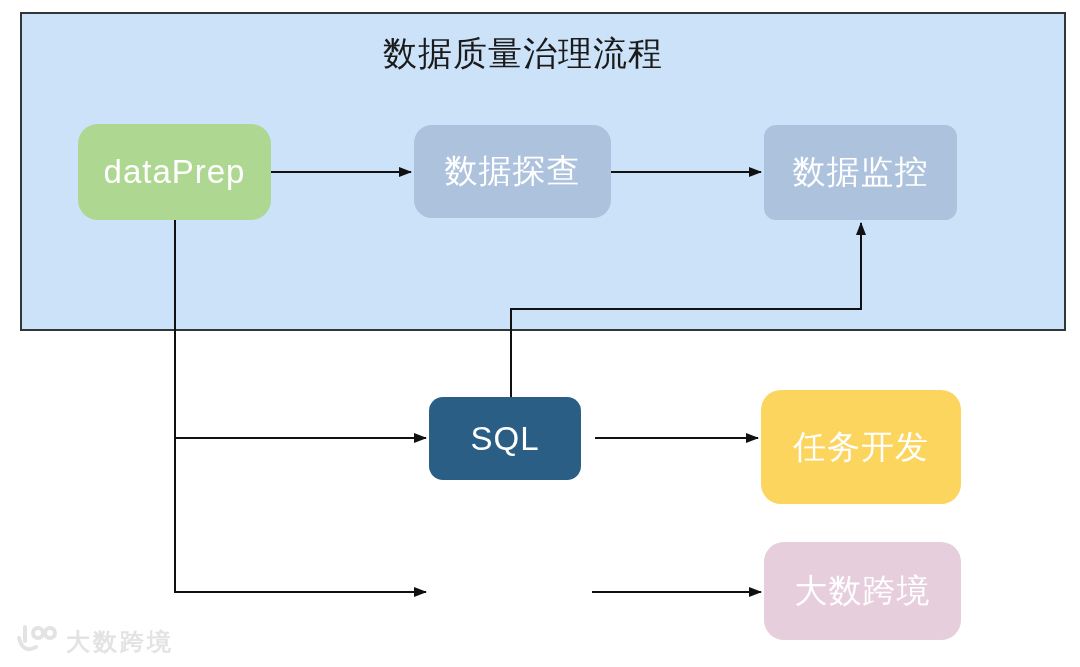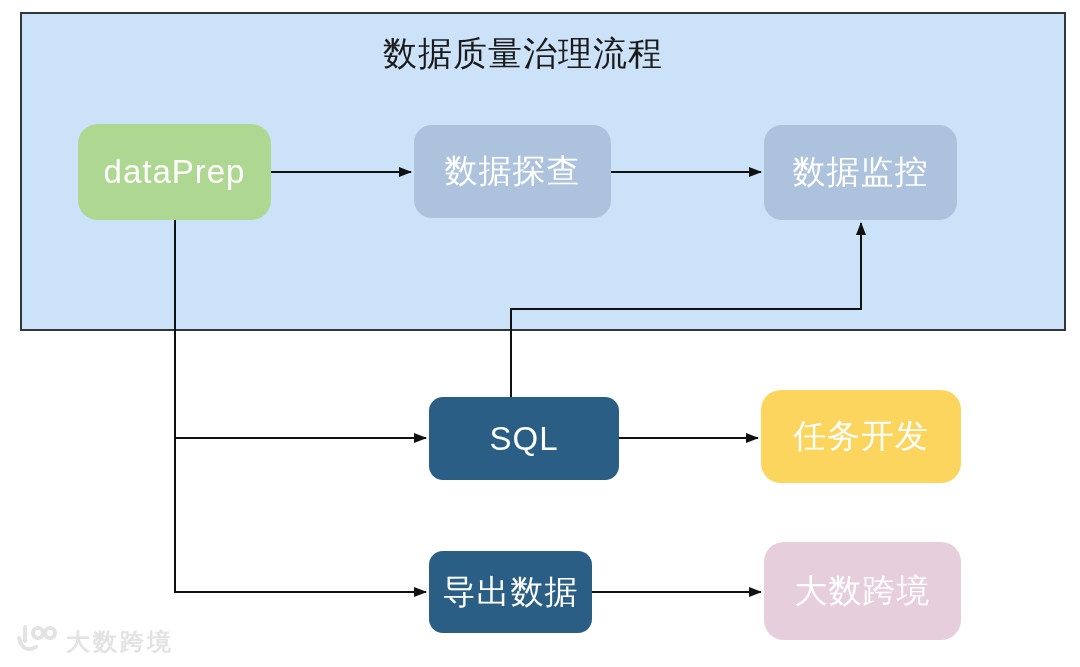--- a/index.html
+++ b/index.html
@@ -42,23 +42,23 @@
     align-items: center;
     justify-content: center;
     color: #ffffff;
     font-size: 33px;
     letter-spacing: 1px;
     white-space: nowrap;
     box-sizing: border-box;
   }
   .node-dataprep   { left: 70px;  top: 124px; width: 193px; height: 96px; background: #aed792; border-radius: 20px; }
   .node-explore    { left: 406px; top: 125px; width: 197px; height: 93px; background: #adc2dc; border-radius: 18px; }
-  .node-monitor    { left: 756px; top: 125px; width: 193px; height: 95px; background: #adc2dc; border-radius: 18px; }
-  .node-sql        { left: 421px; top: 397px; width: 190px; height: 83px; background: #2b5e84; border-radius: 14px; }
-  .node-taskdev    { left: 753px; top: 390px; width: 200px; height: 93px; background: #fbd55e; border-radius: 20px; }
+  .node-monitor    { left: 756px; top: 125px; width: 193px; height: 95px; background: #adc2dc; border-radius: 12px; }
+  .node-sql        { left: 421px; top: 397px; width: 152px; height: 83px; background: #2b5e84; border-radius: 14px; }
+  .node-taskdev    { left: 753px; top: 390px; width: 200px; height: 114px; background: #fbd55e; border-radius: 20px; }
   .node-export     { left: 421px; top: 551px; width: 163px; height: 82px; background: #2b5e84; border-radius: 14px; }
   .node-analysis   { left: 756px; top: 542px; width: 197px; height: 98px; background: #e6cedc; border-radius: 20px; }
   .watermark {
     position: absolute;
     left: 8px; top: 624px;
     display: flex;
     align-items: flex-end;
     gap: 8px;
     color: #e3e3e3;
     font-size: 24px;
@@ -98,23 +98,20 @@
   </div>
   <div class="node node-monitor">
     <span>数据监控</span>
   </div>
   <div class="node node-sql">
     <span>SQL</span>
   </div>
   <div class="node node-taskdev">
     <span>任务开发</span>
   </div>
-  <div class="node node-export">
-    <span>导出数据</span>
-  </div>
   <div class="node node-analysis">
     <span>大数跨境</span>
   </div>
 
   <div class="watermark">
     <svg width="42" height="34" viewBox="0 0 42 34" fill="none" stroke="#e3e3e3" stroke-width="4" stroke-linecap="round">
       <path d="M9,3 L9,17"></path>
       <path d="M3,14 Q7,30 20,23"></path>
       <circle cx="22" cy="9" r="5"></circle>
       <circle cx="34" cy="9" r="5"></circle>

